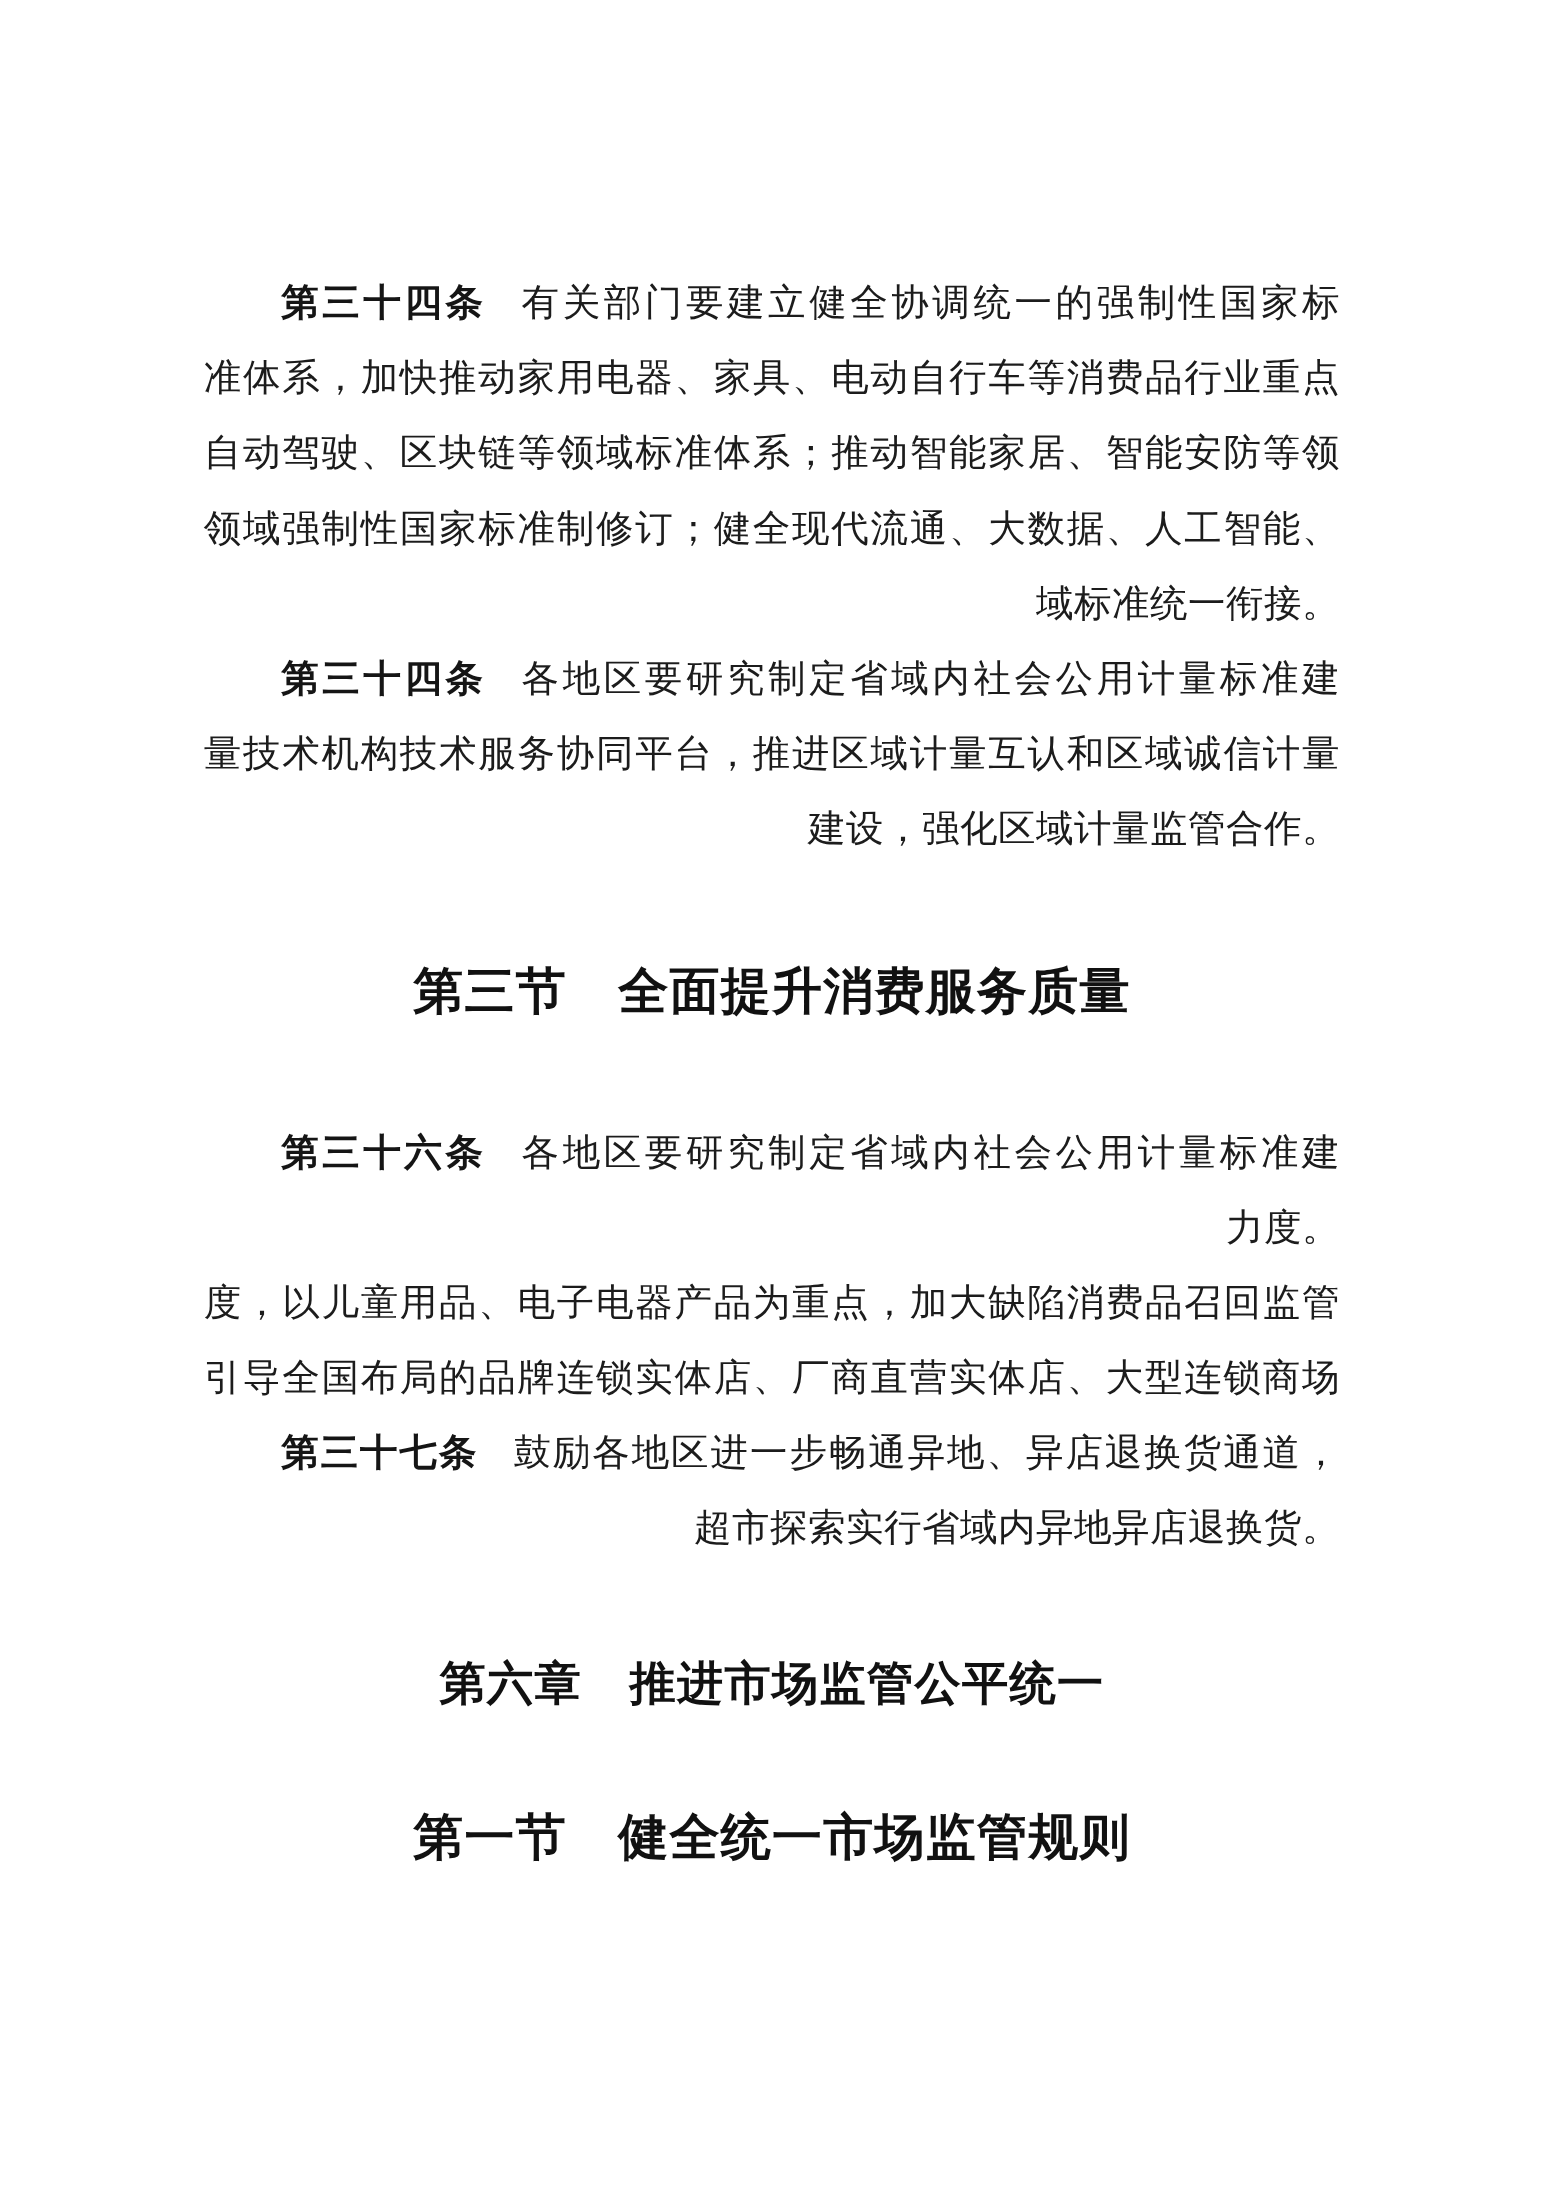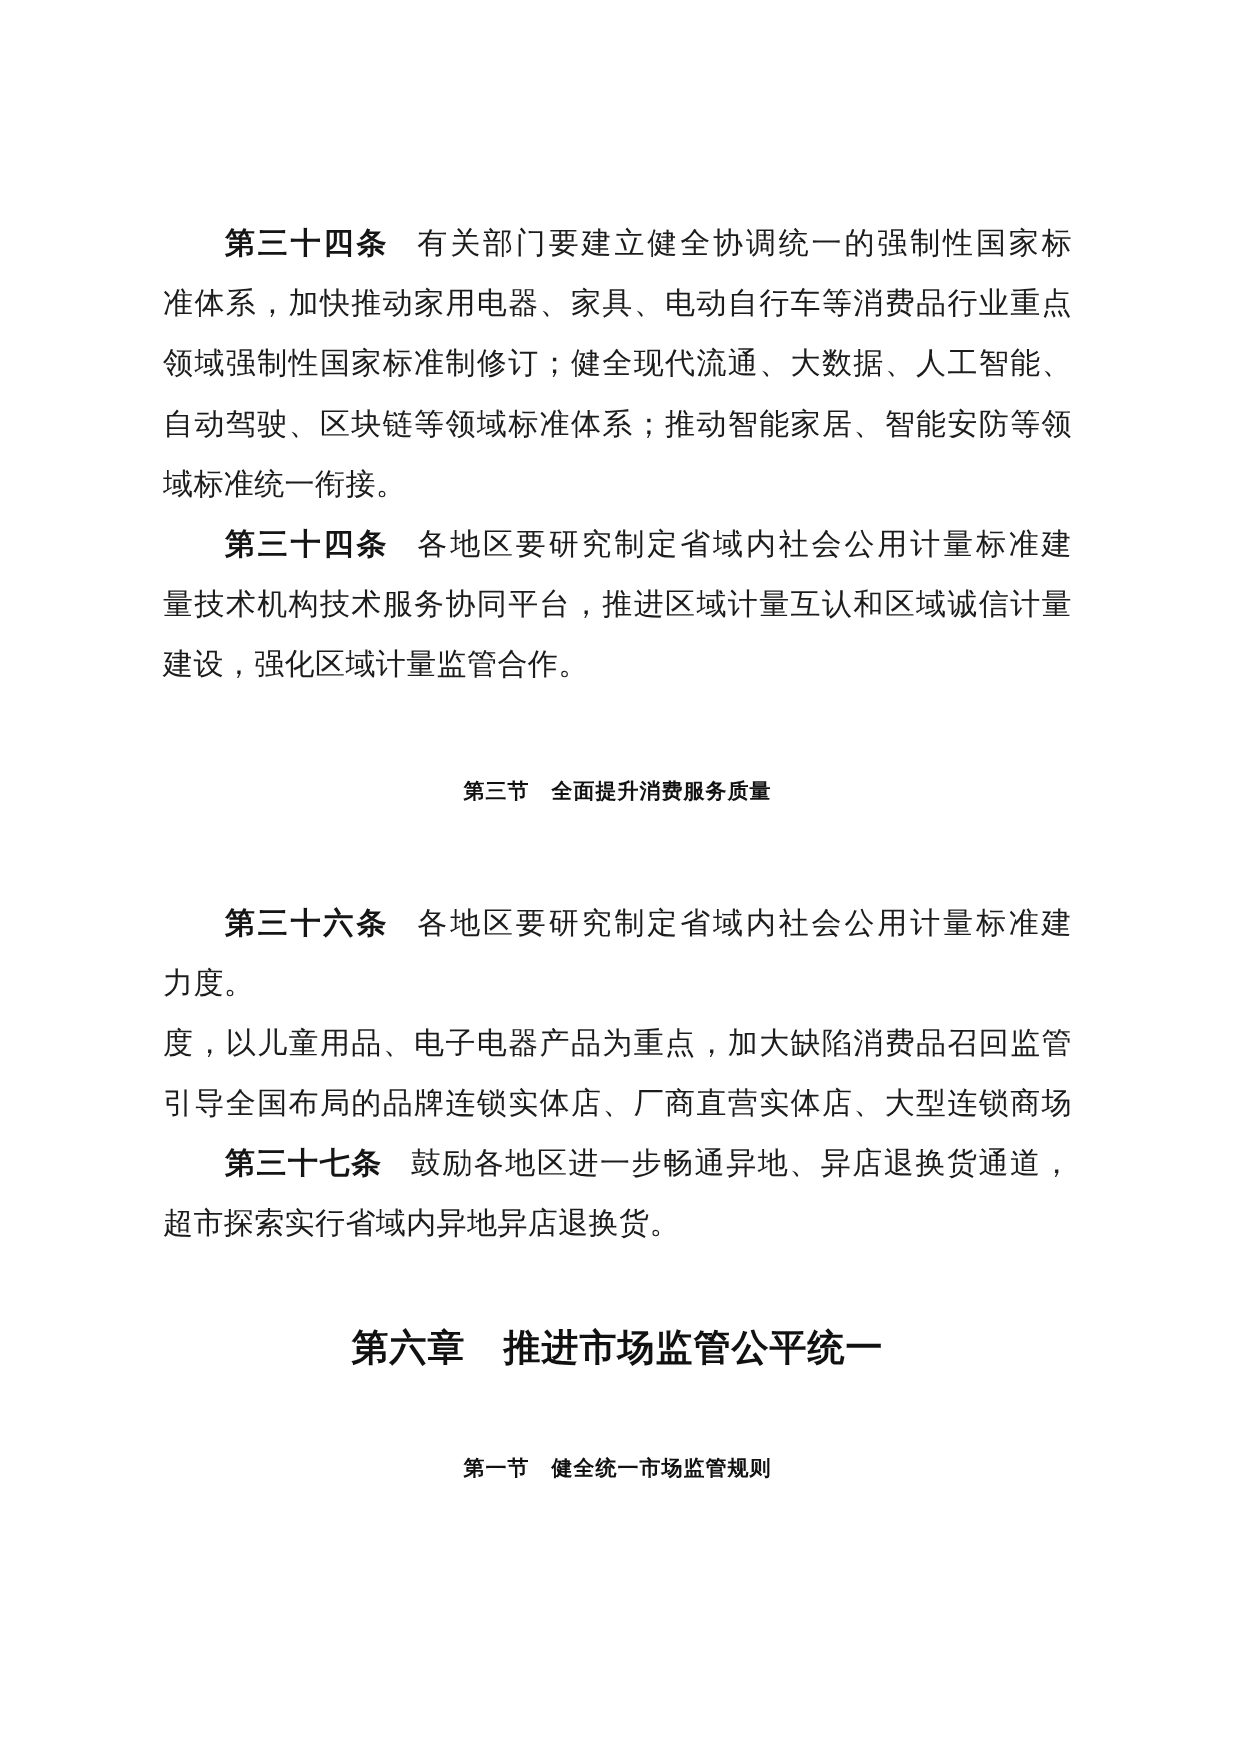--- a/index.html
+++ b/index.html
@@ -21,62 +21,62 @@
   }
   .para { margin: 0; padding: 0; }
   .line {
     display: block;
     height: 60.2px;
     line-height: 60.2px;
     white-space: nowrap;
     letter-spacing: 0.4px;
   }
   .jfull { text-align-last: justify; }
-  .jlast { text-align: left; }
+  .jlast { text-align: right; }
   .first { padding-left: 62px; }
   .artnum {
     font-weight: bold;
     font-family: "Liberation Sans", "DejaVu Sans", sans-serif;
     margin-right: 28px;
     color: #151515;
   }
   .heading {
     text-align: center;
     font-weight: bold;
     letter-spacing: 1px;
     color: #111111;
   }
   .section-heading {
     margin-top: 68px;
     height: 60px;
     line-height: 60px;
-    font-size: 21px;
-    font-family: Liberation Mono, monospace;
+    font-size: 40px;
+    font-family: Liberation Sans, sans-serif;
   }
   .section-heading.after-heading { margin-top: 60px; }
   .chapter-heading {
     margin-top: 62px;
     height: 64px;
     line-height: 64px;
     font-size: 37px;
     font-family: Liberation Serif, serif;
   }
   .gap-above-para { margin-top: 70px; }
 </style>
 </head>
 <body>
 
 <div class="page">
   <div class="text-block">
 
     <p class="para">
       <span class="line jfull first"><span class="artnum">第三十四条</span><span>有关部门要建立健全协调统一的强制性国家标</span></span>
       <span class="line jfull">准体系，加快推动家用电器、家具、电动自行车等消费品行业重点</span>
+      <span class="line jfull">自动驾驶、区块链等领域标准体系；推动智能家居、智能安防等领</span>
       <span class="line jfull">领域强制性国家标准制修订；健全现代流通、大数据、人工智能、</span>
-      <span class="line jfull">自动驾驶、区块链等领域标准体系；推动智能家居、智能安防等领</span>
       <span class="line jlast">域标准统一衔接。</span>
     </p>
 
     <p class="para">
       <span class="line jfull first"><span class="artnum">第三十四条</span><span>各地区要研究制定省域内社会公用计量标准建</span></span>
       <span class="line jfull">量技术机构技术服务协同平台，推进区域计量互认和区域诚信计量</span>
       <span class="line jlast">建设，强化区域计量监管合作。</span>
     </p>
 
     <div class="heading section-heading">第三节　全面提升消费服务质量</div>

